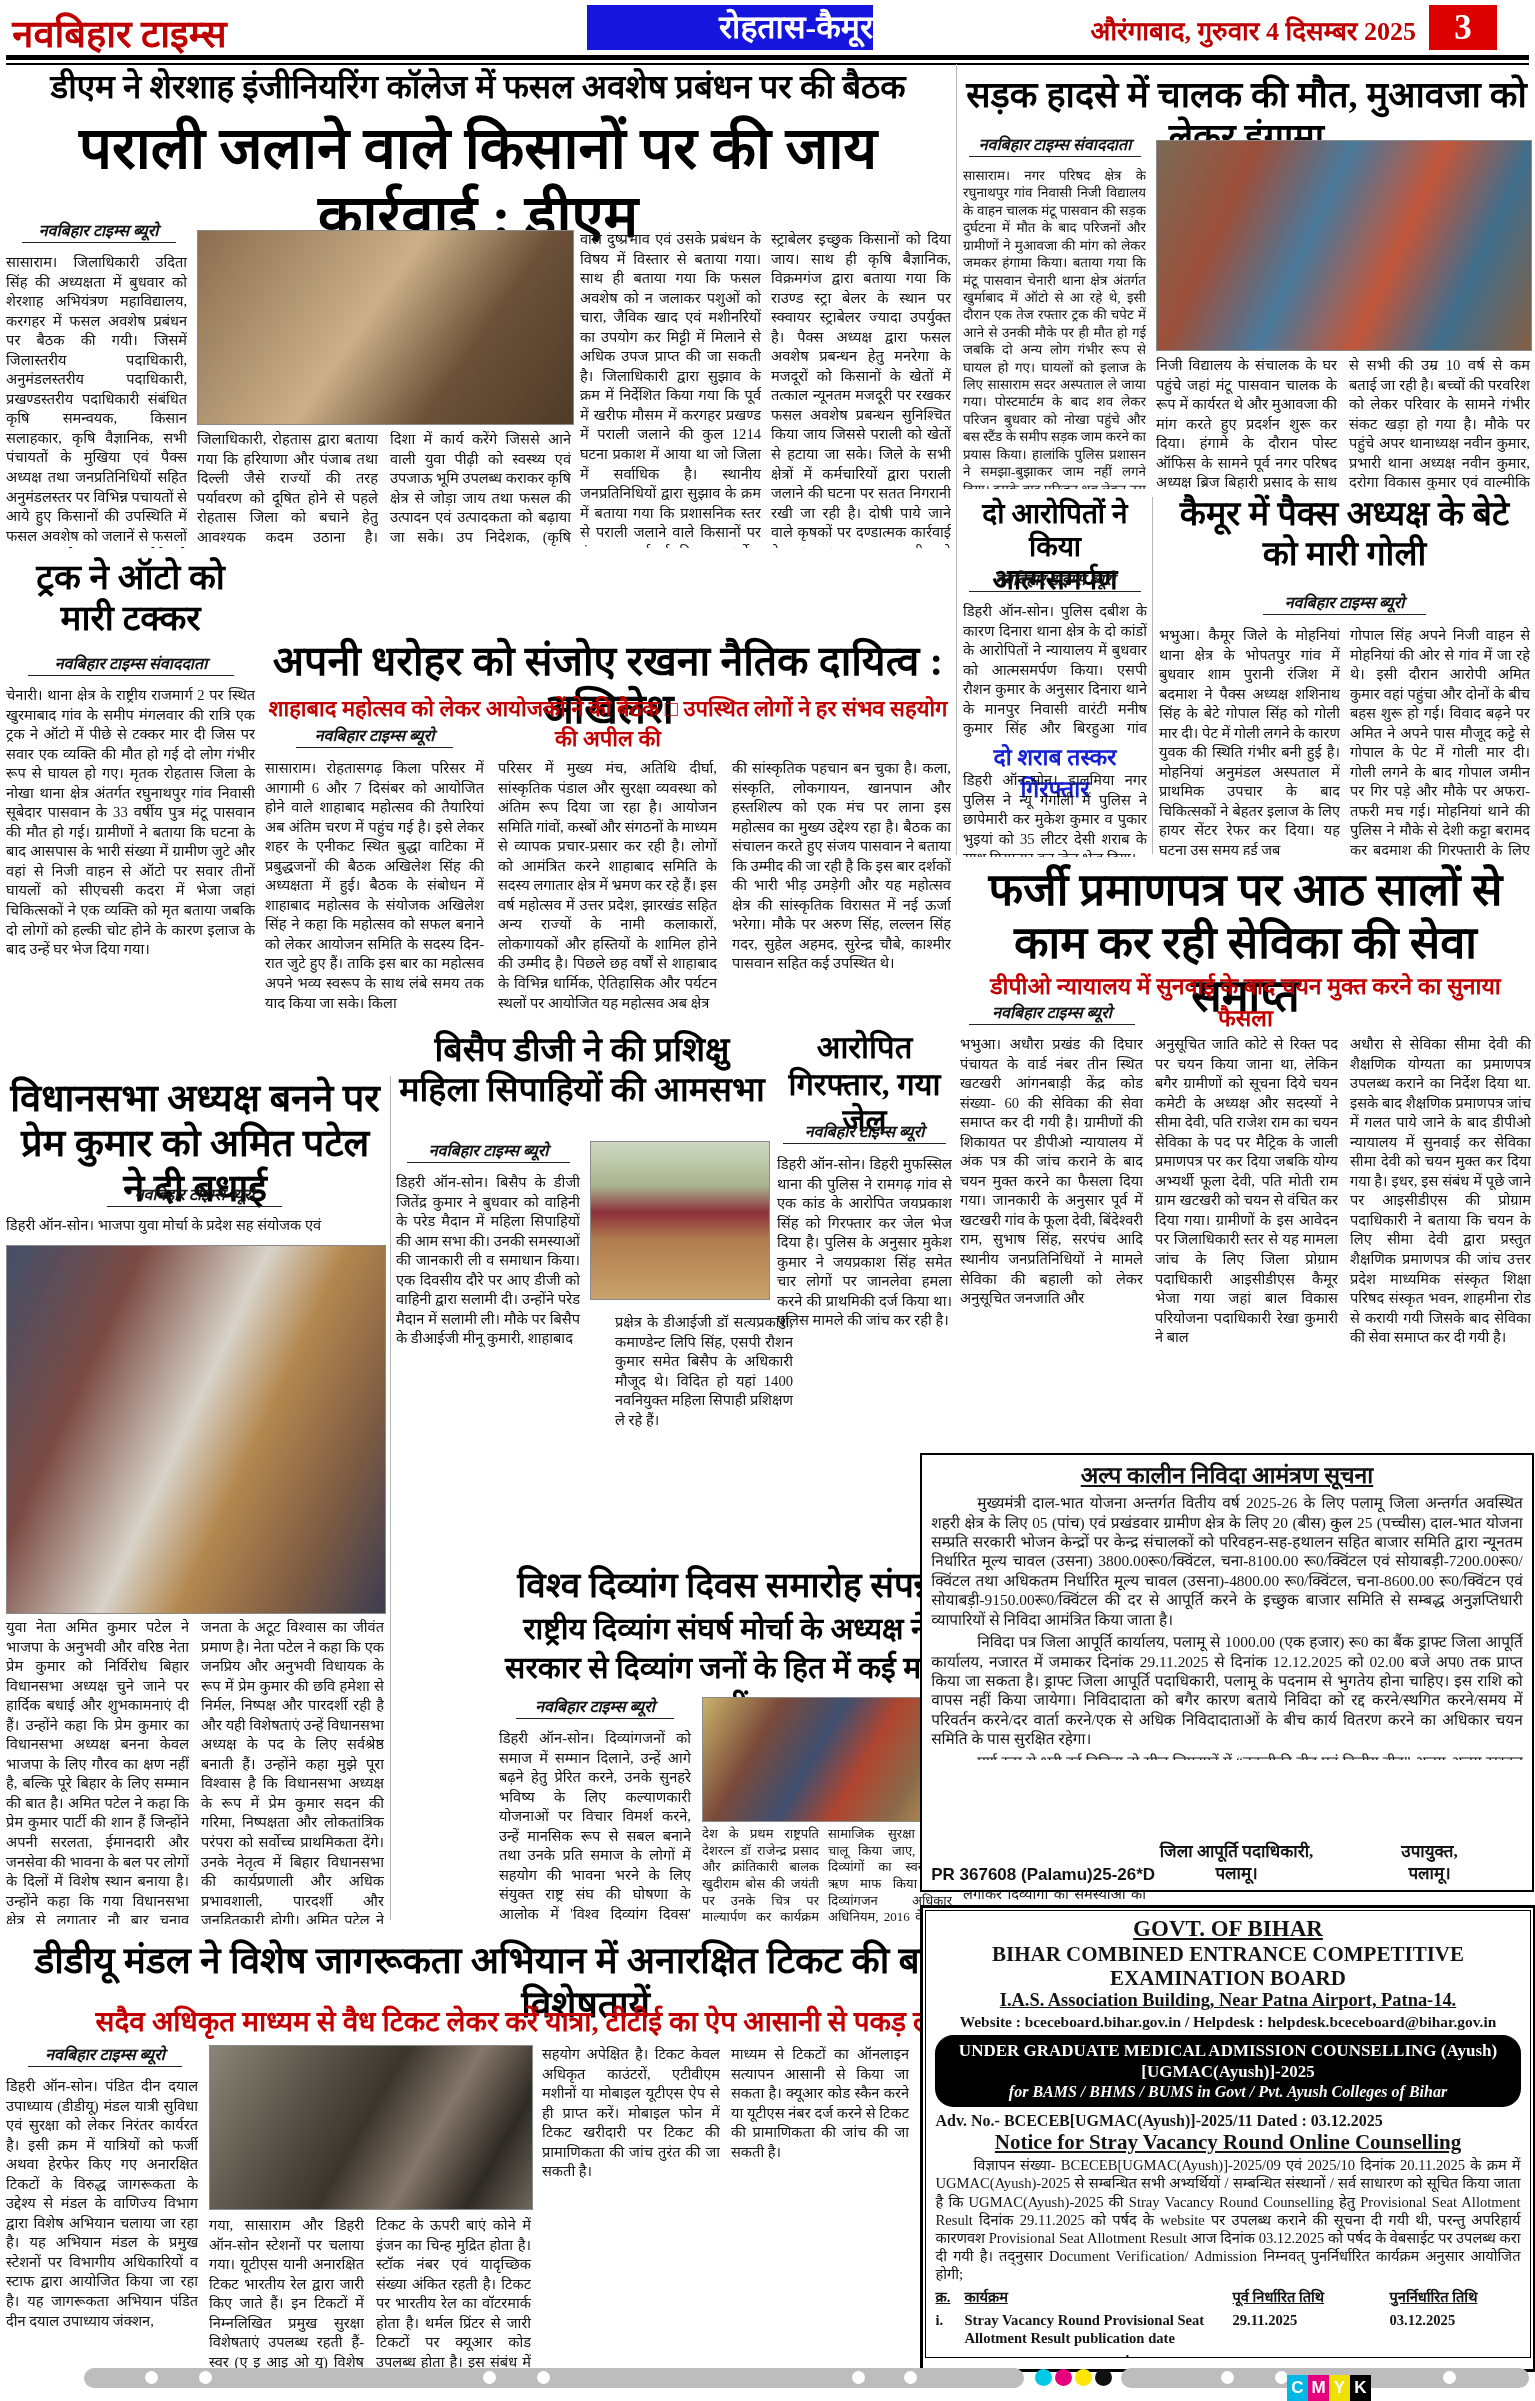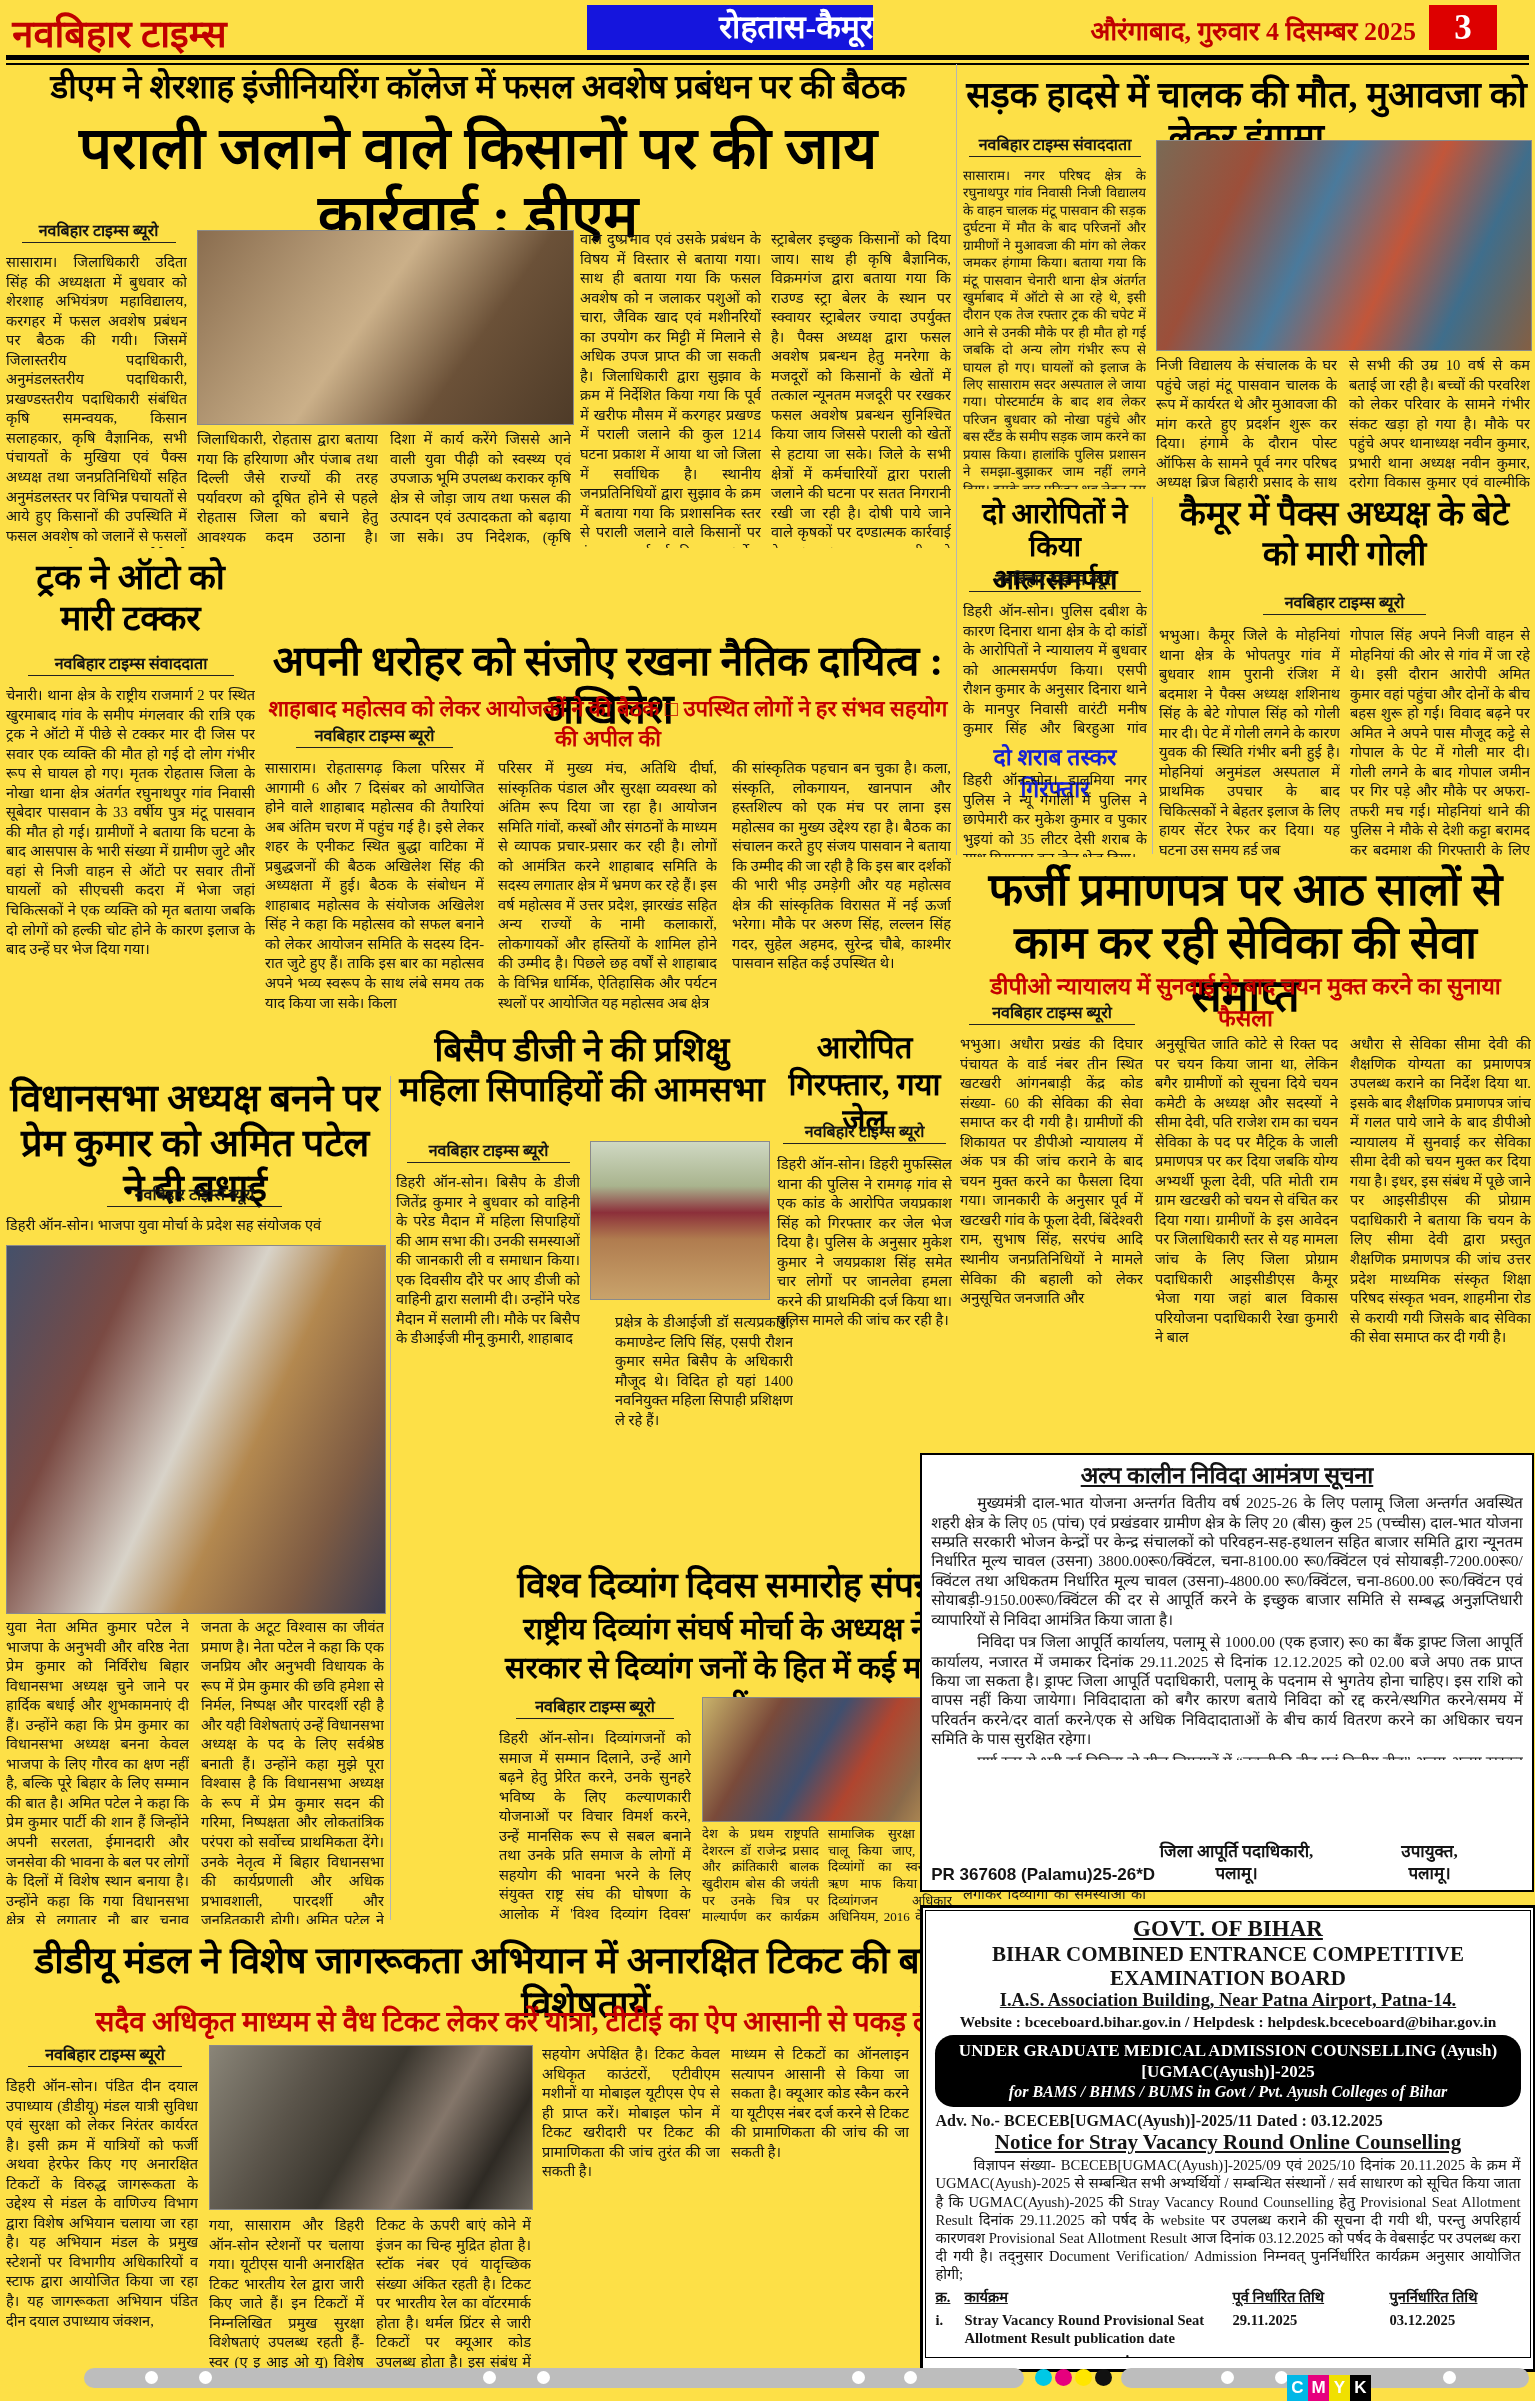--- a/index.html
+++ b/index.html
@@ -1,22 +1,22 @@
 <!DOCTYPE html>
 <html style="font-size:12.3px"><head>
 <meta charset="utf-8">
 <style>
   html,body{margin:0;padding:0;background:#e8e8e8;}
-  .page{position:relative;width:1535px;height:2401px;background:#fde047;margin:0 auto;
+  .page{position:relative;width:1535px;height:2401px;background:#ffffff;margin:0 auto;
         font-family:"Liberation Serif",serif;color:#141414;overflow:hidden;}
   .abs{position:absolute;}
   .hl{font-weight:bold;color:#000;text-align:center;line-height:1.18;}
   .kick{font-weight:bold;color:#000;text-align:center;line-height:1.1;}
   .by{font-weight:bold;text-align:center;font-size:16px;border-bottom:1.5px solid #222;
-      padding-bottom:2.3px;line-height:1.2;}
+      padding-bottom:2.3px;line-height:1.2;font-style:italic;}
   .tx{font-size:14.6px;line-height:1.34;text-align:justify;overflow:hidden;}
   .red{color:#c40000;}
   .blue{color:#1520d6;}
   .photo{border:0.8px solid #8a8a8a;}
   .vline{width:0.8px;background:#b5b5b5;}
   .rule{border-top:5.4px solid #000;border-bottom:2.3px solid #000;height:3.1px;}
   .sealring{width:54px;height:54px;border:2.3px dotted #555;border-radius:50%;margin:4.6px auto;
             background:radial-gradient(circle at 50% 50%, #777 0 12%, #ddd 13% 55%, #999 56% 100%);}
   .adhead{background:#0d0d0d;color:#fff;text-align:center;line-height:1.25;}
   .pill{background:#000;color:#fff;border-radius:18.4px;text-align:center;font-weight:bold;

